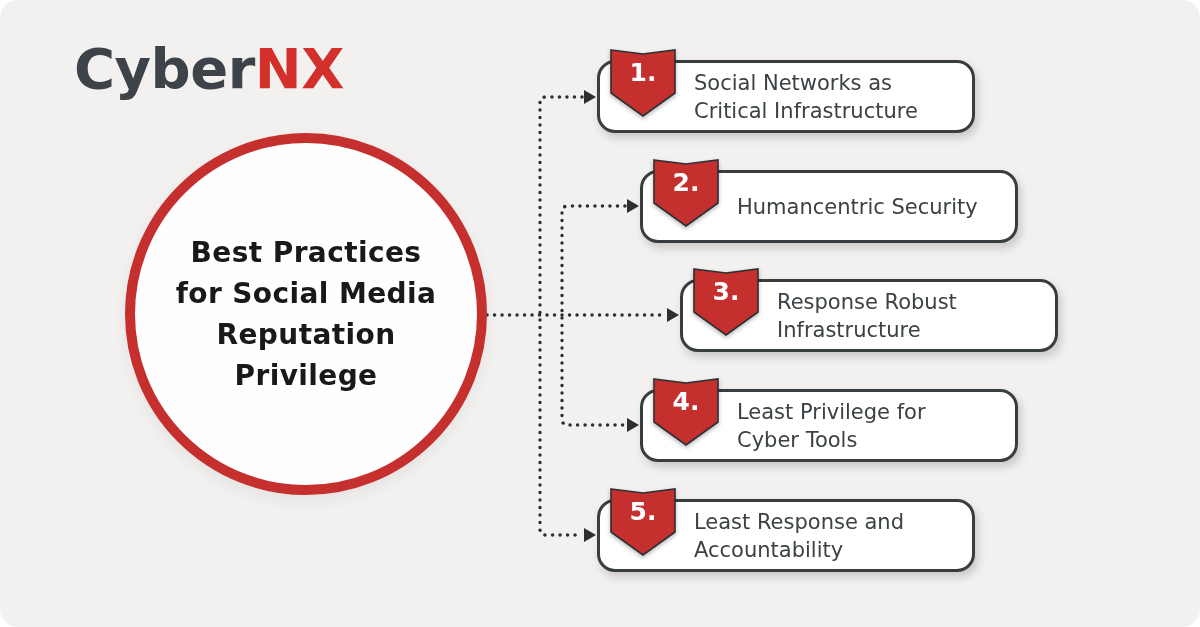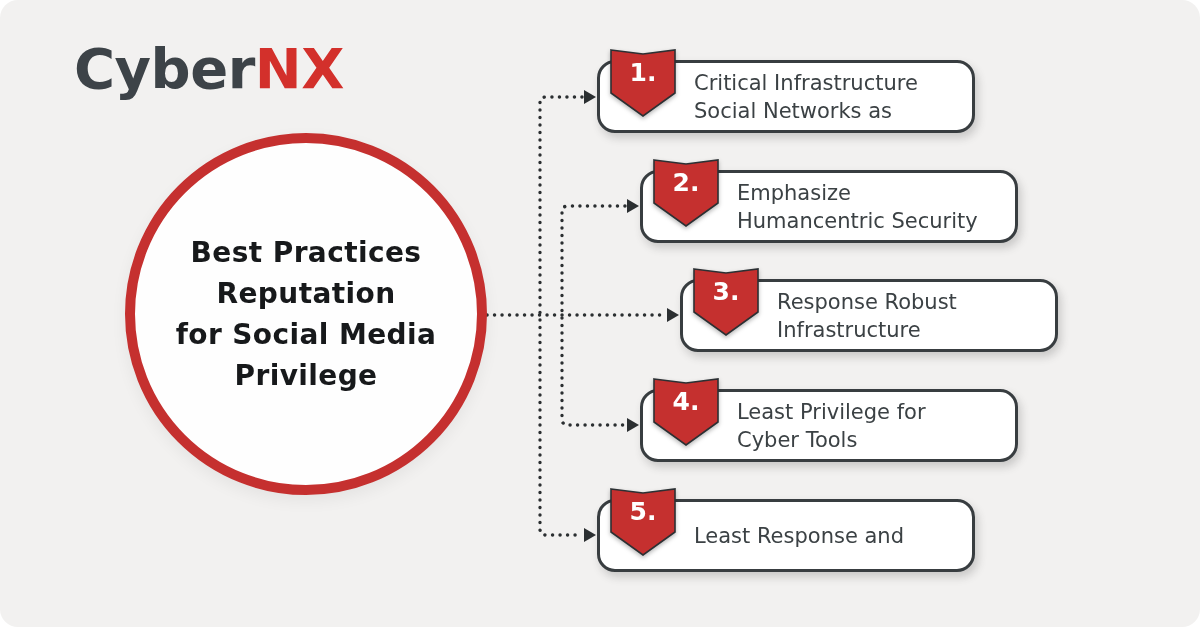--- a/index.html
+++ b/index.html
@@ -67,44 +67,43 @@
     <polygon class="arrowhead" points="584,90 584,104 596,97"></polygon>
     <polygon class="arrowhead" points="584,528 584,542 596,535"></polygon>
 
     <path class="dotline" d="M 625 206 H 568 Q 562 206 562 212 V 419 Q 562 425 568 425 H 625"></path>
     <polygon class="arrowhead" points="627,199 627,213 639,206"></polygon>
     <polygon class="arrowhead" points="627,418 627,432 639,425"></polygon>
   </svg>
 
   <div class="hub">
     <div class="hub-line">Best Practices</div>
+    <div class="hub-line">for Social Media</div>
     <div class="hub-line">Reputation</div>
-    <div class="hub-line">for Social Media</div>
     <div class="hub-line">Privilege</div>
   </div>
 
   <div class="item item-1">
     <div class="badge">
       <svg viewBox="0 0 66 70">
         <polygon points="1,2 33,6 65,2 65,45 33,68 1,45" fill="#c5302f" stroke="#2c3033" stroke-width="1.6"></polygon>
       </svg>
       <span class="badge-num">1.</span>
     </div>
+    <div class="item-line">Social Networks as</div>
     <div class="item-line">Critical Infrastructure</div>
-    <div class="item-line">Social Networks as</div>
   </div>
 
   <div class="item item-2">
     <div class="badge">
       <svg viewBox="0 0 66 70">
         <polygon points="1,2 33,6 65,2 65,45 33,68 1,45" fill="#c5302f" stroke="#2c3033" stroke-width="1.6"></polygon>
       </svg>
       <span class="badge-num">2.</span>
     </div>
-    <div class="item-line">Emphasize</div>
     <div class="item-line">Humancentric Security</div>
   </div>
 
   <div class="item item-3">
     <div class="badge">
       <svg viewBox="0 0 66 70">
         <polygon points="1,2 33,6 65,2 65,45 33,68 1,45" fill="#c5302f" stroke="#2c3033" stroke-width="1.6"></polygon>
       </svg>
       <span class="badge-num">3.</span>
     </div>
@@ -124,15 +123,16 @@
   </div>
 
   <div class="item item-5">
     <div class="badge">
       <svg viewBox="0 0 66 70">
         <polygon points="1,2 33,6 65,2 65,45 33,68 1,45" fill="#c5302f" stroke="#2c3033" stroke-width="1.6"></polygon>
       </svg>
       <span class="badge-num">5.</span>
     </div>
     <div class="item-line">Least Response and</div>
+    <div class="item-line">Accountability</div>
   </div>
 
 </div>
 
 </body></html>

